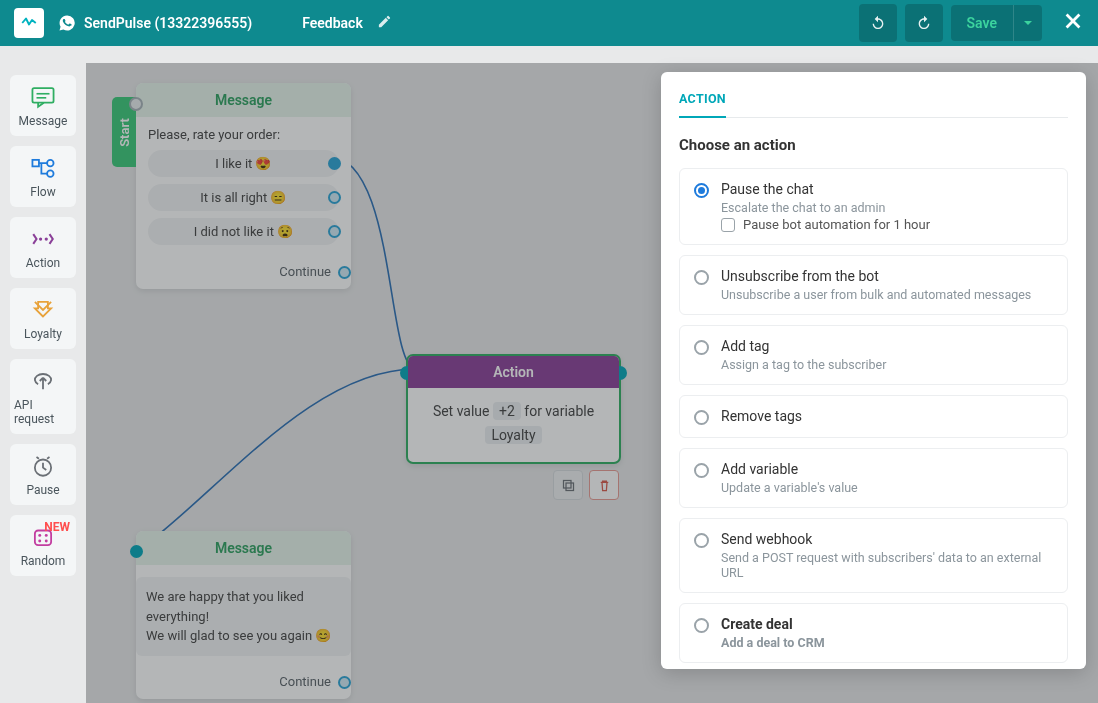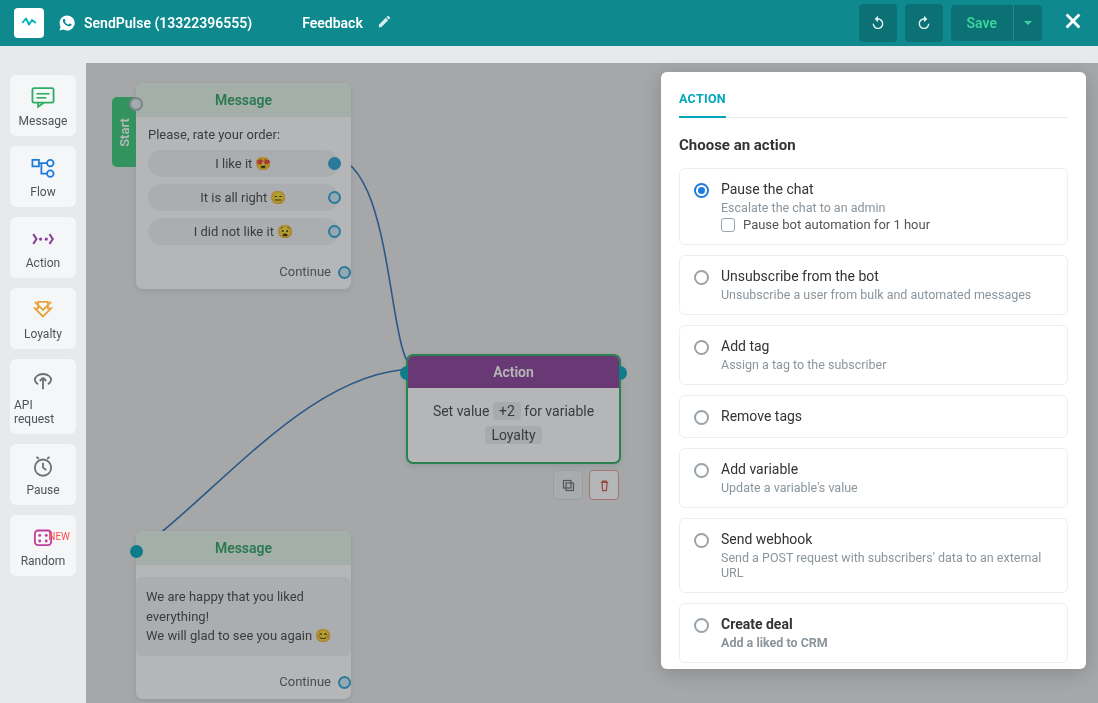--- a/index.html
+++ b/index.html
@@ -23,21 +23,21 @@
 .save-caret { background: rgba(0,0,0,.18); width: 28px; display: flex; align-items: center; justify-content: center; border-radius: 0 4px 4px 0; cursor: pointer; }
 .save-caret svg { width: 10px; height: 10px; fill: #3cd39e; }
 .close-x { margin-left: 12px; cursor: pointer; }
 .close-x svg { width: 22px; height: 22px; stroke: #fff; stroke-width: 3; }
 
 
 .toolbar { position: absolute; left: 0; top: 63px; bottom: 0; width: 86px; padding: 12px 10px; display: flex; flex-direction: column; gap: 10px; z-index: 5; }
 .tool { background: #f4f6f7; border-radius: 6px; padding: 10px 4px 8px; display: flex; flex-direction: column; align-items: center; cursor: pointer; position: relative; }
 .tool svg { width: 26px; height: 24px; }
 .tool-label { font-size: 12px; color: #4a555c; margin-top: 5px; }
-.tool .new { position: absolute; top: 16px; right: 6px; font-size: 10px; color: #ff4f4f; font-weight: 400; }
+.tool .new { position: absolute; top: 5px; right: 6px; font-size: 12px; color: #ff4f4f; font-weight: 700; }
 
 
 .canvas { position: absolute; left: 86px; right: 0; top: 63px; bottom: 0; }
 .dim-overlay { position: absolute; inset: 0; background: rgba(40,45,50,.35); z-index: 10; pointer-events: none; }
 
 .svg-lines { position: absolute; inset: 0; width: 100%; height: 100%; z-index: 2; pointer-events: none; }
 
 .node { position: absolute; background: #fff; border-radius: 7px; box-shadow: 0 2px 6px rgba(0,0,0,.1); z-index: 3; }
 .start-badge { position: absolute; left: -24px; top: 14px; width: 24px; height: 70px; background: #3aca79; border-radius: 5px 0 0 5px; display: flex; align-items: center; justify-content: center; }
 .start-badge span { transform: rotate(-90deg); color: #fff; font-size: 13px; font-weight: 600; }
@@ -306,17 +306,17 @@
         <div class="radio"></div>
         <div style="flex: 1 1 0%;">
           <div class="opt-title">Send webhook</div>
           <div class="opt-desc">Send a POST request with subscribers' data to an external URL</div>
         </div>
       </div>
       <div class="opt-card">
         <div class="radio"></div>
         <div style="flex: 1 1 0%; font-weight: bold;">
           <div class="opt-title">Create deal</div>
-          <div class="opt-desc">Add a liked to CRM</div>
+          <div class="opt-desc">Add a deal to CRM</div>
         </div>
       </div>
     </div>
 </div>
 
 </body></html>

